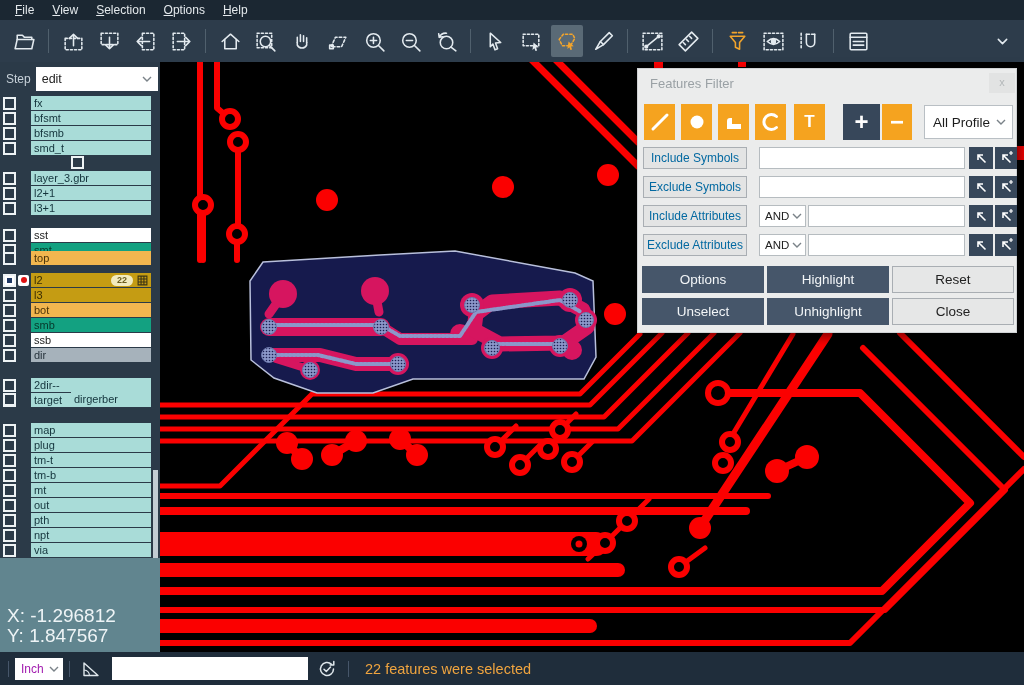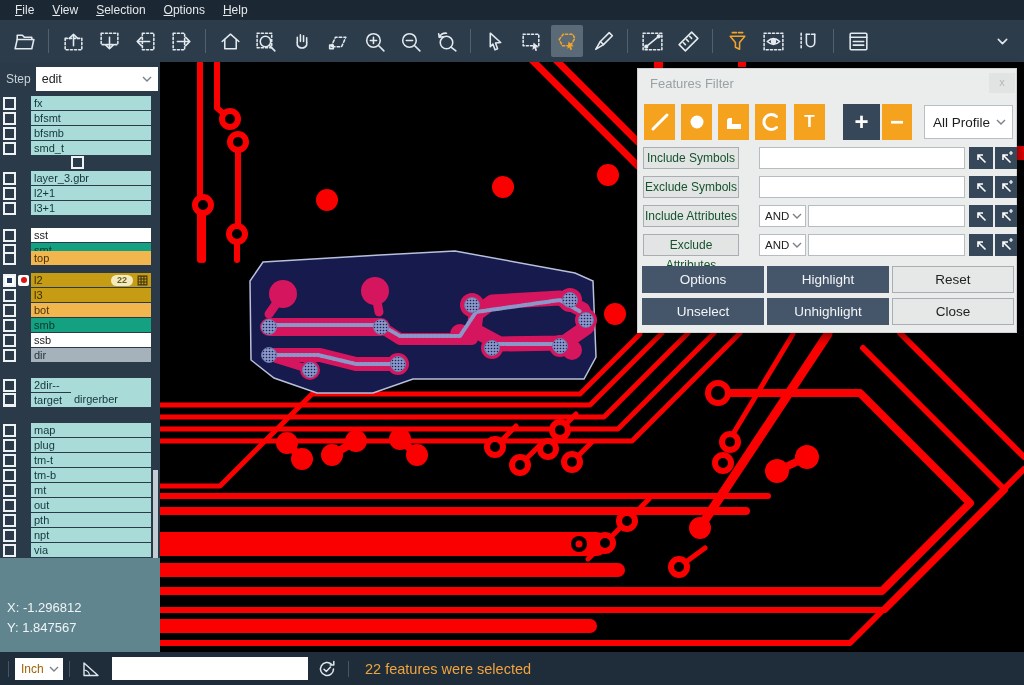--- a/index.html
+++ b/index.html
@@ -38,55 +38,55 @@
   .c-white{background:#ffffff;color:#222;}
   .c-green{background:#13a181;color:#06382b;}
   .c-amber{background:#f2b64f;color:#4a3308;}
   .c-gold{background:#c59c13;color:#3b2d04;}
   .c-gray{background:#a6b2bb;color:#26333c;}
   .badge{margin-left:auto;background:#f2ebbe;border-radius:7px;font-size:9px;font-weight:bold;color:#6b5d20;padding:0 6px;height:11px;line-height:11px;flex:none;}
   .grid-ic{width:11px;height:11px;margin:0 3px 0 4px;flex:none;}
   .grid-ic svg{display:block;width:11px;height:11px;}
   .sb-thumb{position:absolute;left:153px;top:375px;width:5px;height:88px;background:#c2ccd3;}
   .sidebar-bottom{position:absolute;left:0;top:558px;width:160px;height:94px;background:#61858f;}
-  .coords{position:absolute;left:7px;top:40px;color:#eef4f6;font-size:13px;line-height:20px;}
+  .coords{position:absolute;left:7px;top:48px;color:#eef4f6;font-size:19px;line-height:20px;}
 
   
   .canvas{position:absolute;left:160px;top:62px;width:864px;height:590px;background:#000;}
   .canvas svg{display:block;}
 
   
   .dialog{position:absolute;left:637px;top:68px;width:380px;height:265px;background:#ebecec;border:1px solid #cfd2d4;box-shadow:3px 4px 10px rgba(0,0,0,.5);}
   .dlg-title{position:absolute;left:12px;top:7px;color:#9aa1a5;font-size:13px;}
   .dlg-close{position:absolute;left:351px;top:4px;width:26px;height:20px;background:#e2e3e3;color:#b4b8ba;text-align:center;line-height:19px;font-size:11px;}
   .tbtn{position:absolute;top:35px;width:31px;height:36px;background:#f5a31f;display:flex;align-items:center;justify-content:center;color:#fff;}
   .tbtn svg{width:24px;height:24px;display:block;}
   .tbtn.t{font-weight:bold;font-size:17px;}
   .plusbtn{position:absolute;top:35px;left:205px;width:37px;height:36px;background:#37475a;color:#fff;font-size:24px;font-weight:bold;display:flex;align-items:center;justify-content:center;}
   .minusbtn{position:absolute;top:35px;left:244px;width:30px;height:36px;background:#f5a31f;color:#fff;font-size:24px;font-weight:bold;display:flex;align-items:center;justify-content:center;}
   .profile{position:absolute;left:286px;top:36px;width:89px;height:34px;background:#fff;border:1px solid #b9bfc4;display:flex;align-items:center;}
   .profile .ptxt{padding-left:8px;font-size:13.5px;color:#1c1c1c;flex:1;}
   .profile .chev{margin-right:6px;}
   .frow{position:absolute;left:0;width:380px;height:22px;}
-  .fbtn{position:absolute;left:5px;width:96px;height:22px;background:#e3e4e4;border:1px solid #a9aeb3;text-align:center;line-height:20px;color:#14532d;font-size:12px;}
+  .fbtn{position:absolute;left:5px;width:104px;height:22px;background:#e3e4e4;border:1px solid #a9aeb3;text-align:center;line-height:20px;color:#0369a1;font-size:12px;}
   .finput{position:absolute;left:121px;width:206px;height:22px;border:1px solid #b6bcc0;background:#fff;padding:0 4px;font-size:12px;}
   .frow.with-and .finput{left:170px;width:157px;}
   .andsel{position:absolute;left:121px;width:47px;height:22px;background:#fff;border:1px solid #b6bcc0;display:flex;align-items:center;font-size:11.5px;color:#222;padding-left:5px;}
   .andsel .chev{margin-left:auto;margin-right:3px;}
   .abtn{position:absolute;width:24px;height:22px;background:#37475a;display:flex;align-items:center;justify-content:center;}
   .abtn svg{width:16px;height:16px;display:block;}
   .abtn.a1{left:331px;} .abtn.a2{left:357px;width:22px;}
   .act{position:absolute;width:122px;height:27px;line-height:27px;text-align:center;font-size:13.5px;}
   .act.navy{background:#46566a;color:#f2f5f7;}
   .act.light{background:#e6e7e7;border:1px solid #a9aeb3;color:#222;line-height:25px;}
 
   
   .statusbar{position:absolute;left:0;top:652px;width:1024px;height:33px;background:#1f2d3b;display:flex;align-items:center;}
   .ssep{width:1px;height:16px;background:#46566a;margin:0 6px;flex:none;}
-  .unitsel{width:48px;height:22px;background:#fff;display:flex;align-items:center;font-size:12px;color:#a16207;padding-left:6px;flex:none;}
+  .unitsel{width:48px;height:22px;background:#fff;display:flex;align-items:center;font-size:12px;color:#a21caf;padding-left:6px;flex:none;}
   .unitsel .chev{margin-left:auto;margin-right:4px;}
   .s-ic{width:22px;height:22px;flex:none;margin:0 4px;}
   .s-ic svg{display:block;width:22px;height:22px;}
   .cmdinput{width:196px;height:23px;border:none;background:#fff;margin-left:6px;padding:0 5px;font-size:12px;flex:none;}
   .smsg{margin-left:10px;color:#efa43f;font-size:14.5px;}
   .chev{width:10px;height:6px;flex:none;}
 </style>
 </head>
 <body>
 

